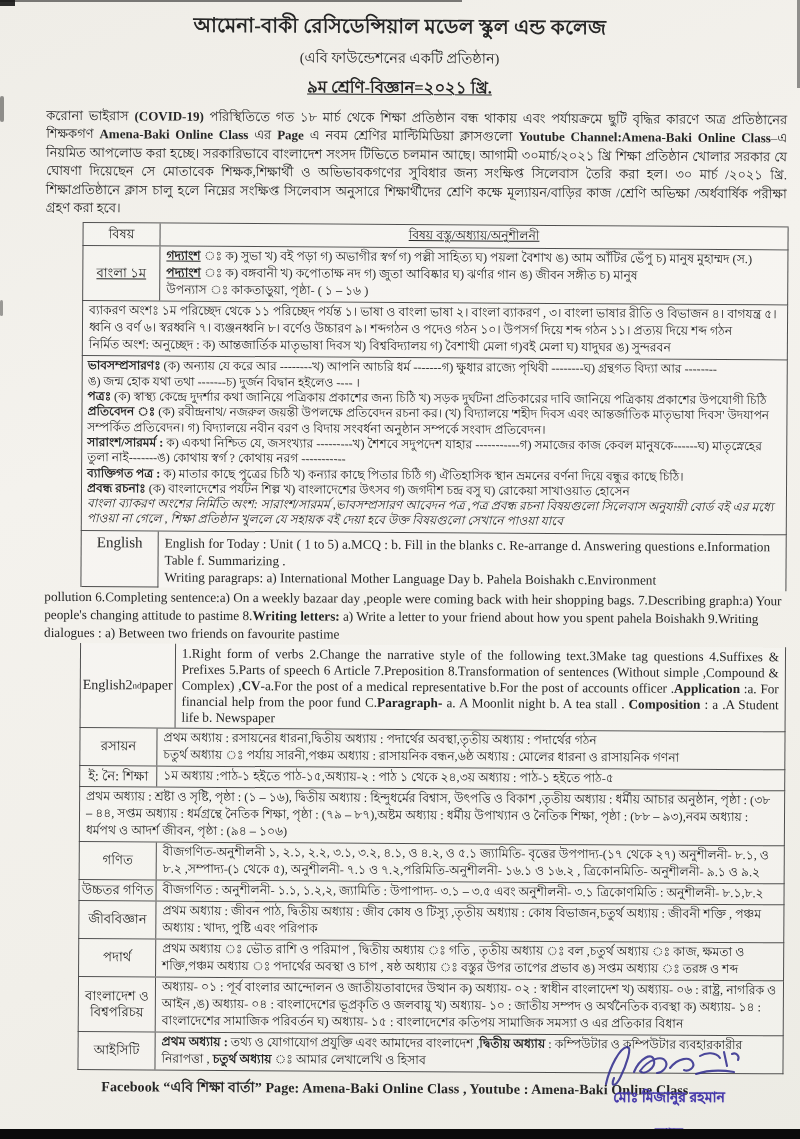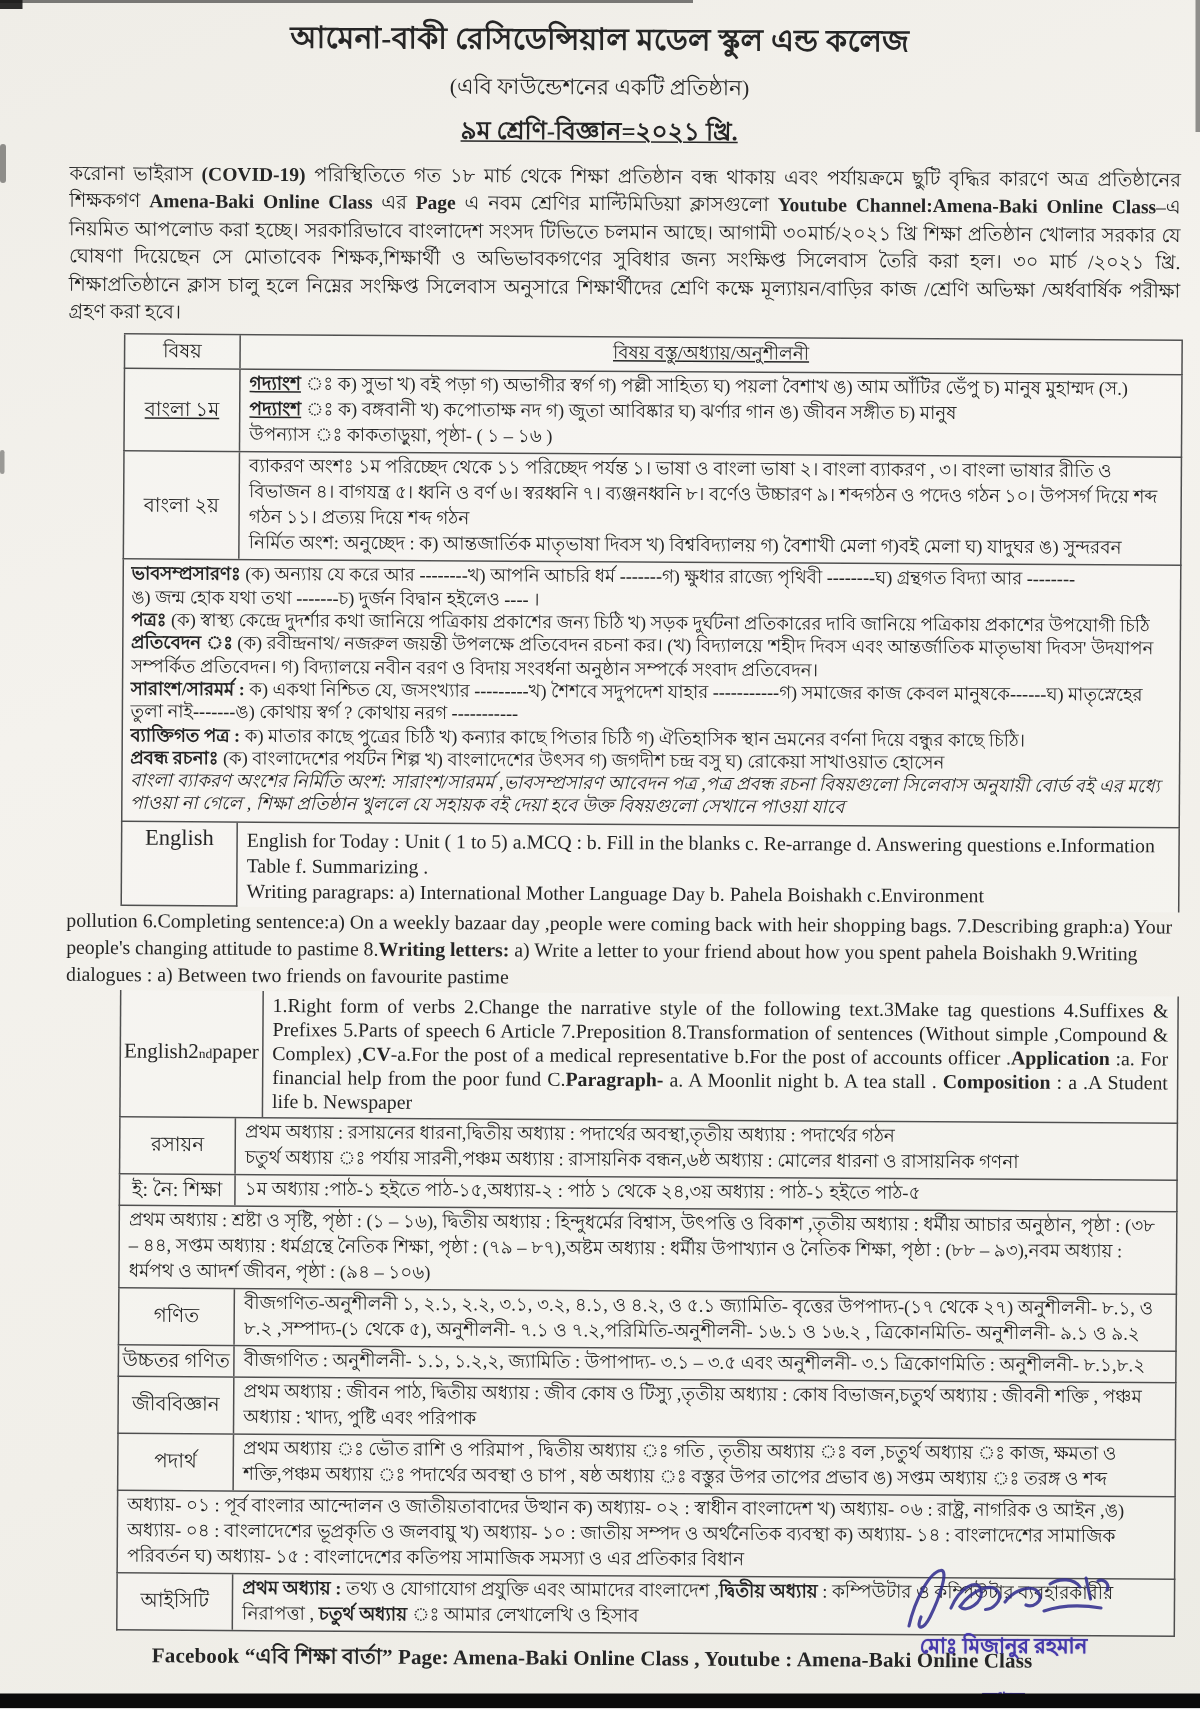--- a/index.html
+++ b/index.html
@@ -63,23 +63,20 @@
         <div class="t-con"><span class="u">বিষয় বস্তু/অধ্যায়/অনুশীলনী</span></div>
       </div>
       <div id="syllabus-rows">
           <div class="t-row">
     <div class="t-sub">
               <span style="text-decoration: underline 0.5px;">বাংলা ১ম</span>
             </div>
     <div class="t-con"><span style="font-weight: bold; text-decoration: underline 0.5px;">গদ্যাংশ</span><span> ঃ ক) সুভা  খ) বই পড়া গ) অভাগীর স্বর্গ গ) পল্লী সাহিত্য ঘ) পয়লা বৈশাখ ঙ) আম আঁটির ভেঁপু   চ)  মানুষ মুহাম্মদ (স.)</span><br><span style="font-weight: bold; text-decoration: underline 0.5px;">পদ্যাংশ</span><span> ঃ ক) বঙ্গবানী   খ) কপোতাক্ষ নদ গ) জুতা আবিষ্কার ঘ) ঝর্ণার গান ঙ)  জীবন সঙ্গীত        চ) মানুষ</span><br><span>উপন্যাস ঃ কাকতাড়ুয়া, পৃষ্ঠা- ( ১ – ১৬ )</span></div>
   </div>
           <div class="t-row">
-    <div class="t-sub">
-              <span>বাংলা ২য়</span>
-            </div>
     <div class="t-con"><span>ব্যাকরণ অংশঃ ১ম পরিচ্ছেদ থেকে ১১ পরিচ্ছেদ পর্যন্ত ১। ভাষা ও বাংলা ভাষা ২। বাংলা ব্যাকরণ , ৩। বাংলা ভাষার রীতি ও বিভাজন ৪। বাগযন্ত্র ৫। ধ্বনি ও বর্ণ ৬। স্বরধ্বনি ৭। ব্যঞ্জনধ্বনি ৮। বর্ণেও উচ্চারণ ৯। শব্দগঠন ও পদেও গঠন ১০। উপসর্গ দিয়ে শব্দ গঠন ১১। প্রত্যয় দিয়ে শব্দ গঠন</span><br><span>নির্মিত অংশ: অনুচ্ছেদ : ক) আন্তজার্তিক মাতৃভাষা দিবস  খ) বিশ্ববিদ্যালয় গ) বৈশাখী মেলা গ)বই মেলা ঘ) যাদুঘর ঙ) সুন্দরবন</span></div>
   </div>
           <div class="t-row row-free">
     <div class="t-con"><span style="font-weight: bold;">ভাবসম্প্রসারণঃ</span><span> (ক) অন্যায় যে করে আর --------খ) আপনি আচরি ধর্ম -------গ) ক্ষুধার রাজ্যে পৃথিবী --------ঘ) গ্রন্থগত বিদ্যা আর --------</span><br><span>ঙ) জন্ম হোক যথা তথা -------চ) দুর্জন বিদ্বান হইলেও ---- ।</span><br><span style="font-weight: bold;">পত্রঃ</span><span> (ক) স্বাস্থ্য কেন্দ্রে দুদর্শার কথা জানিয়ে পত্রিকায় প্রকাশের জন্য চিঠি খ) সড়ক দুর্ঘটনা প্রতিকারের দাবি জানিয়ে পত্রিকায় প্রকাশের উপযোগী চিঠি</span><br><span style="font-weight: bold;">প্রতিবেদন ঃ</span><span> (ক) রবীন্দ্রনাথ/ নজরুল জয়ন্তী উপলক্ষে প্রতিবেদন রচনা কর। (খ) বিদ্যালয়ে 'শহীদ দিবস এবং আন্তর্জাতিক মাতৃভাষা দিবস' উদযাপন সম্পর্কিত প্রতিবেদন। গ) বিদ্যালয়ে নবীন বরণ ও বিদায় সংবর্ধনা অনুষ্ঠান সম্পর্কে সংবাদ প্রতিবেদন।</span><br><span style="font-weight: bold;">সারাংশ/সারমর্ম :</span><span> ক) একথা নিশ্চিত যে, জসংখ্যার ---------খ) শৈশবে সদুপদেশ যাহার -----------গ) সমাজের কাজ কেবল মানুষকে------ঘ) মাতৃস্নেহের তুলা নাই-------ঙ) কোথায় স্বর্গ ? কোথায় নরগ -----------</span><br><span style="font-weight: bold;">ব্যাক্তিগত পত্র :</span><span> ক) মাতার কাছে পুত্রের চিঠি  খ) কন্যার কাছে পিতার চিঠি গ) ঐতিহাসিক স্থান ভ্রমনের বর্ণনা দিয়ে বন্ধুর কাছে  চিঠি।</span><br><span style="font-weight: bold;">প্রবন্ধ রচনাঃ</span><span> (ক) বাংলাদেশের পর্যটন শিল্প  খ) বাংলাদেশের উৎসব  গ) জগদীশ চন্দ্র বসু ঘ) রোকেয়া সাখাওয়াত হোসেন</span><br><span style="font-style: italic;">বাংলা ব্যাকরণ অংশের নির্মিতি অংশ: সারাংশ/সারমর্ম ,ভাবসম্প্রসারণ আবেদন পত্র ,পত্র প্রবন্ধ রচনা বিষয়গুলো সিলেবাস অনুযায়ী বোর্ড বই এর মধ্যে পাওয়া না গেলে , শিক্ষা প্রতিষ্ঠান খুললে যে সহায়ক বই দেয়া হবে উক্ত বিষয়গুলো সেখানে পাওয়া যাবে</span></div>
   </div>
           <div class="t-row row-english">
     <div class="t-sub">
               <span>English</span>
             </div>
     <div class="t-con"><span style="font-weight: normal;">English for Today</span><span> : Unit ( 1 to 5) a.MCQ : b. Fill in the blanks c. Re-arrange d. Answering questions e.Information Table f. Summarizing    .</span><br><span style="font-weight: normal;">Writing paragraps:</span><span> a) International Mother Language Day b. Pahela Boishakh c.Environment</span></div>
@@ -130,20 +127,23 @@
             </div>
     <div class="t-con"><span>প্রথম অধ্যায় : জীবন পাঠ,   দ্বিতীয় অধ্যায় : জীব কোষ ও টিস্যু ,তৃতীয় অধ্যায় : কোষ বিভাজন,চতুর্থ অধ্যায় : জীবনী শক্তি , পঞ্চম অধ্যায় : খাদ্য, পুষ্টি এবং পরিপাক</span></div>
   </div>
           <div class="t-row">
     <div class="t-sub">
               <span>পদার্থ</span>
             </div>
     <div class="t-con"><span>প্রথম অধ্যায় ঃ ভৌত রাশি ও পরিমাপ , দ্বিতীয় অধ্যায় ঃ গতি , তৃতীয় অধ্যায় ঃ বল ,চতুর্থ অধ্যায় ঃ কাজ, ক্ষমতা ও শক্তি,পঞ্চম অধ্যায় ঃ পদার্থের অবস্থা ও চাপ , ষষ্ঠ অধ্যায় ঃ বস্তুর উপর তাপের প্রভাব ঙ) সপ্তম  অধ্যায় ঃ তরঙ্গ ও শব্দ</span></div>
   </div>
           <div class="t-row">
+    <div class="t-sub">
+              <span>বাংলাদেশ ও বিশ্বপরিচয়</span>
+            </div>
     <div class="t-con"><span>অধ্যায়- ০১ : পূর্ব বাংলার আন্দোলন ও জাতীয়তাবাদের উত্থান ক) অধ্যায়- ০২ : স্বাধীন বাংলাদেশ   খ) অধ্যায়- ০৬ : রাষ্ট্র, নাগরিক ও আইন ,ঙ) অধ্যায়- ০৪ : বাংলাদেশের ভূপ্রকৃতি ও জলবায়ু খ) অধ্যায়- ১০ : জাতীয় সম্পদ ও অর্থনৈতিক ব্যবস্থা ক) অধ্যায়- ১৪ : বাংলাদেশের সামাজিক পরিবর্তন ঘ) অধ্যায়- ১৫ : বাংলাদেশের কতিপয় সামাজিক সমস্যা ও এর প্রতিকার বিধান</span></div>
   </div>
           <div class="t-row">
     <div class="t-sub">
               <span>আইসিটি</span>
             </div>
     <div class="t-con"><span style="font-weight: bold;">প্রথম অধ্যায় :</span><span> তথ্য ও যোগাযোগ প্রযুক্তি এবং আমাদের বাংলাদেশ   ,</span><span style="font-weight: bold;">দ্বিতীয় অধ্যায়</span><span> : কম্পিউটার ও কম্পিউটার ব্যবহারকারীর নিরাপত্তা , </span><span style="font-weight: bold;">চতুর্থ অধ্যায়</span><span> ঃ আমার লেখালেখি ও হিসাব</span></div>
   </div>
         </div>
     </div>

